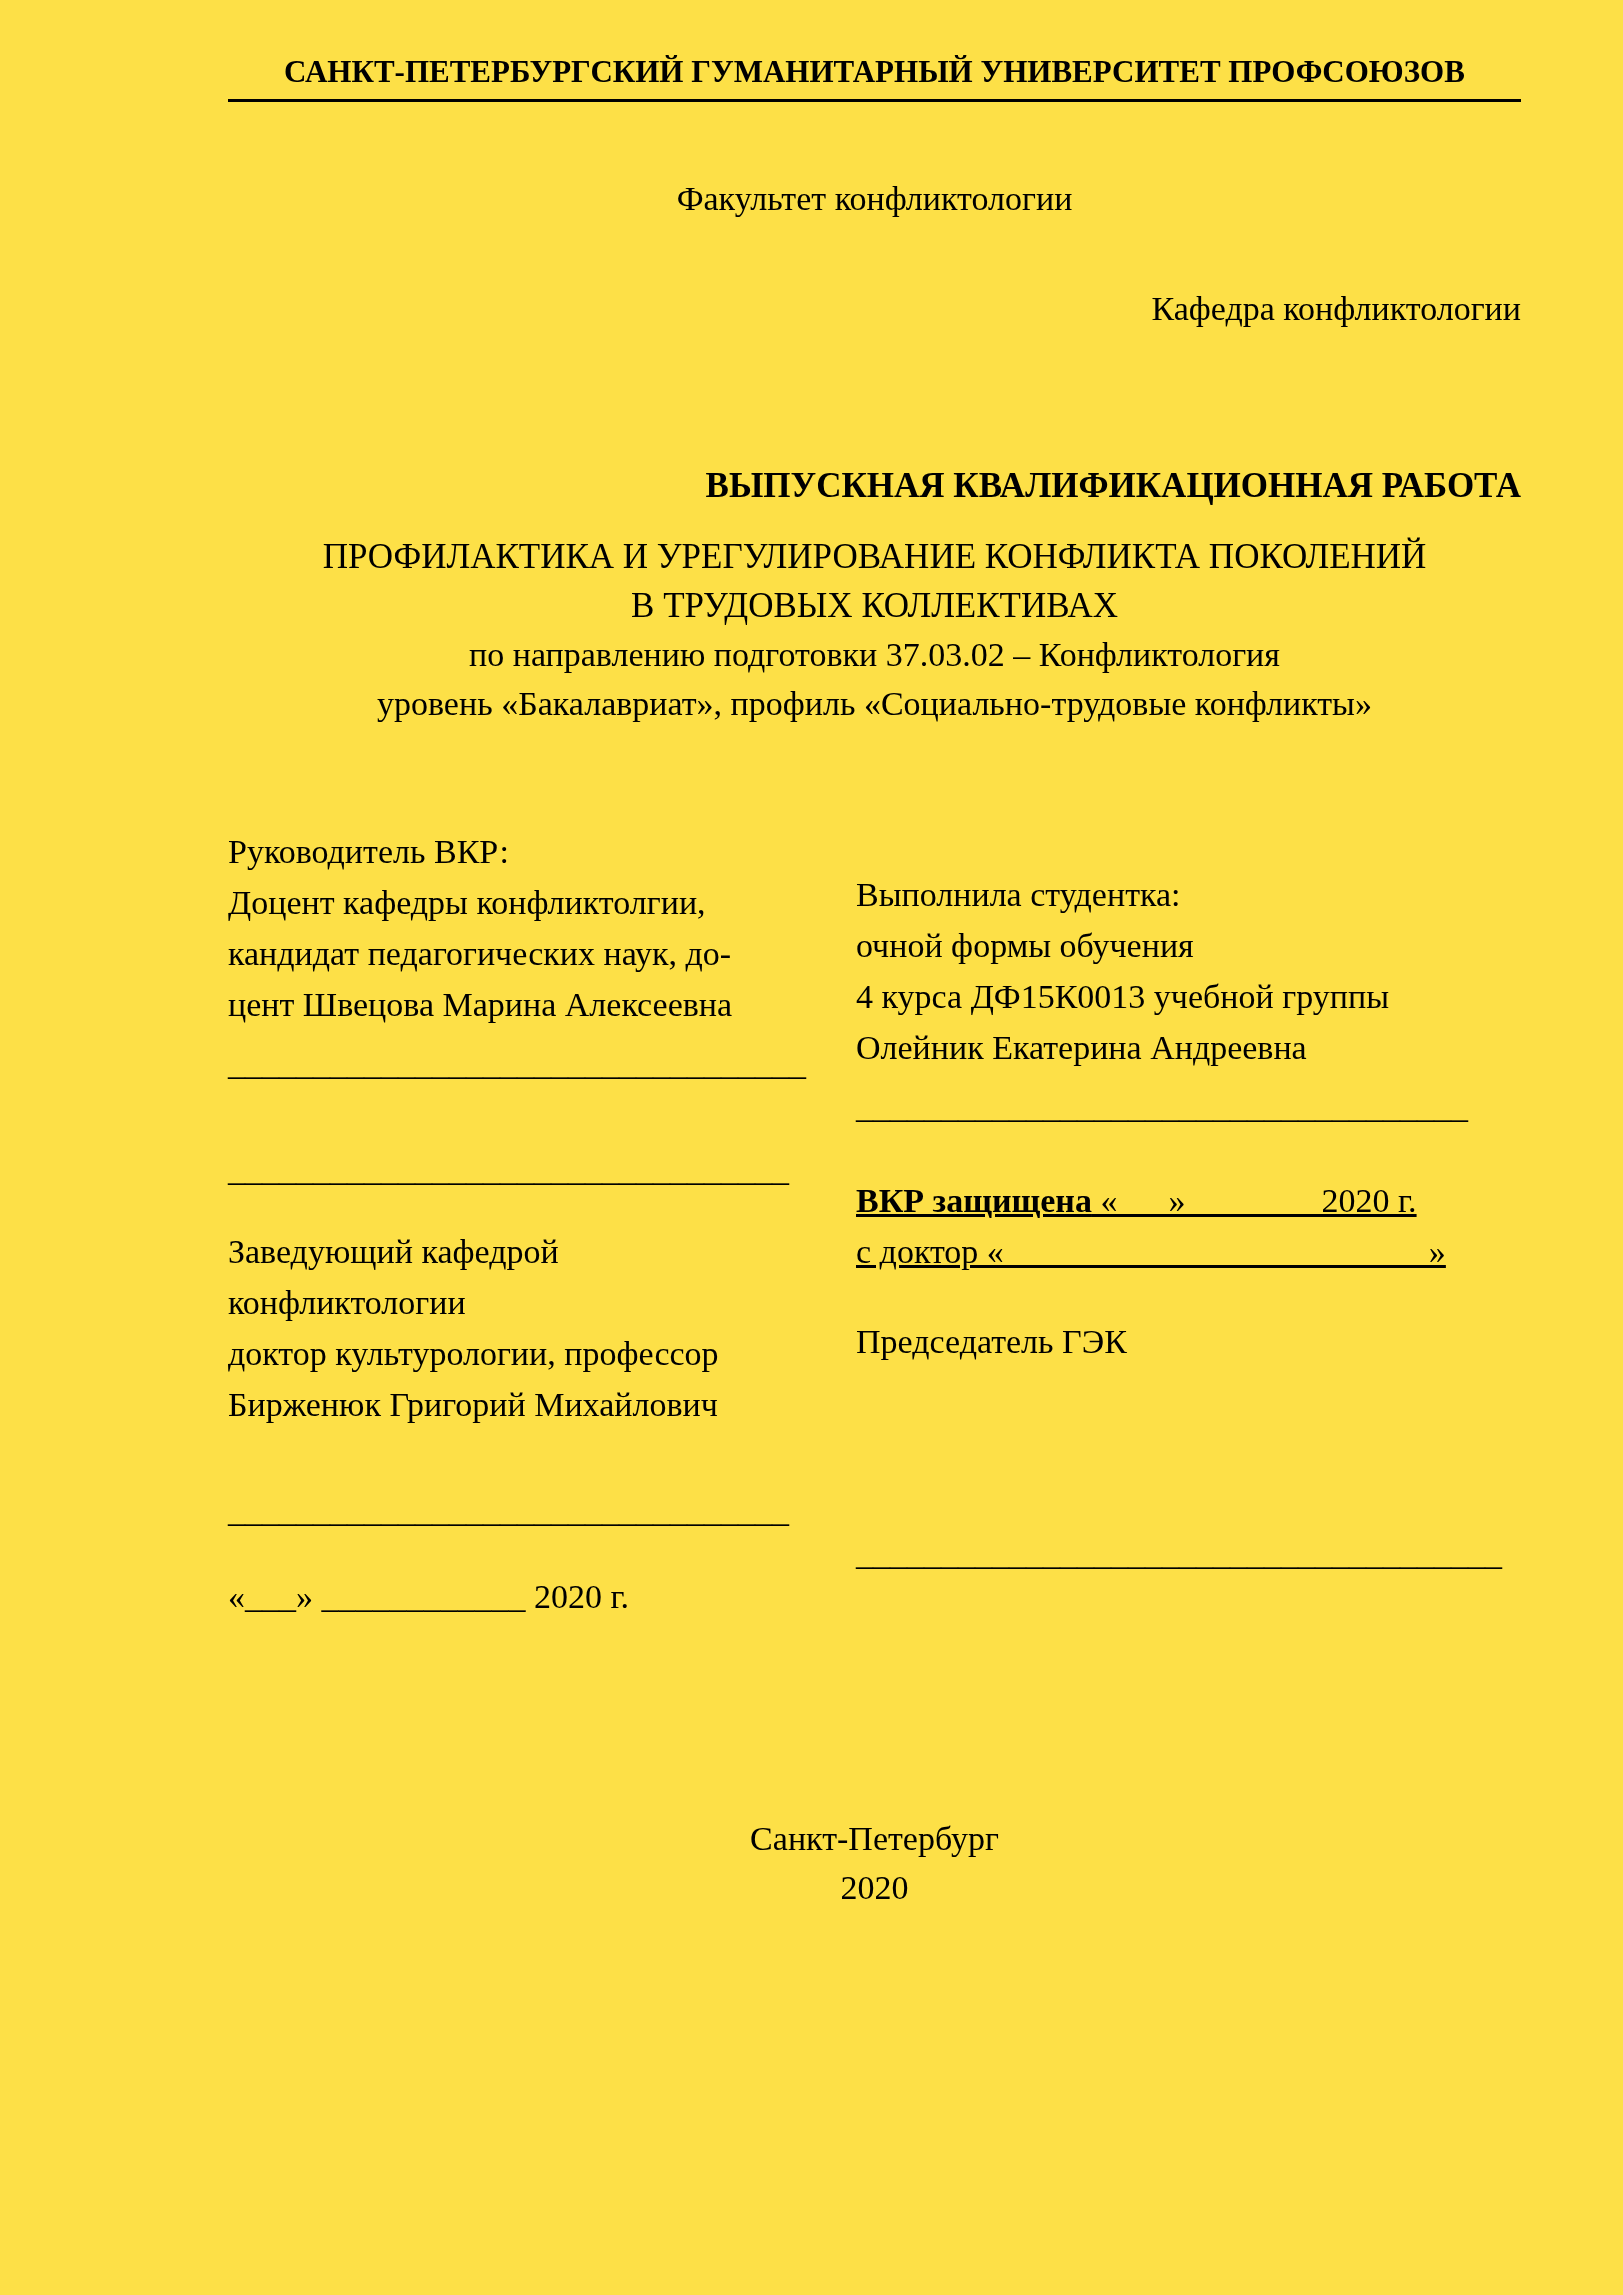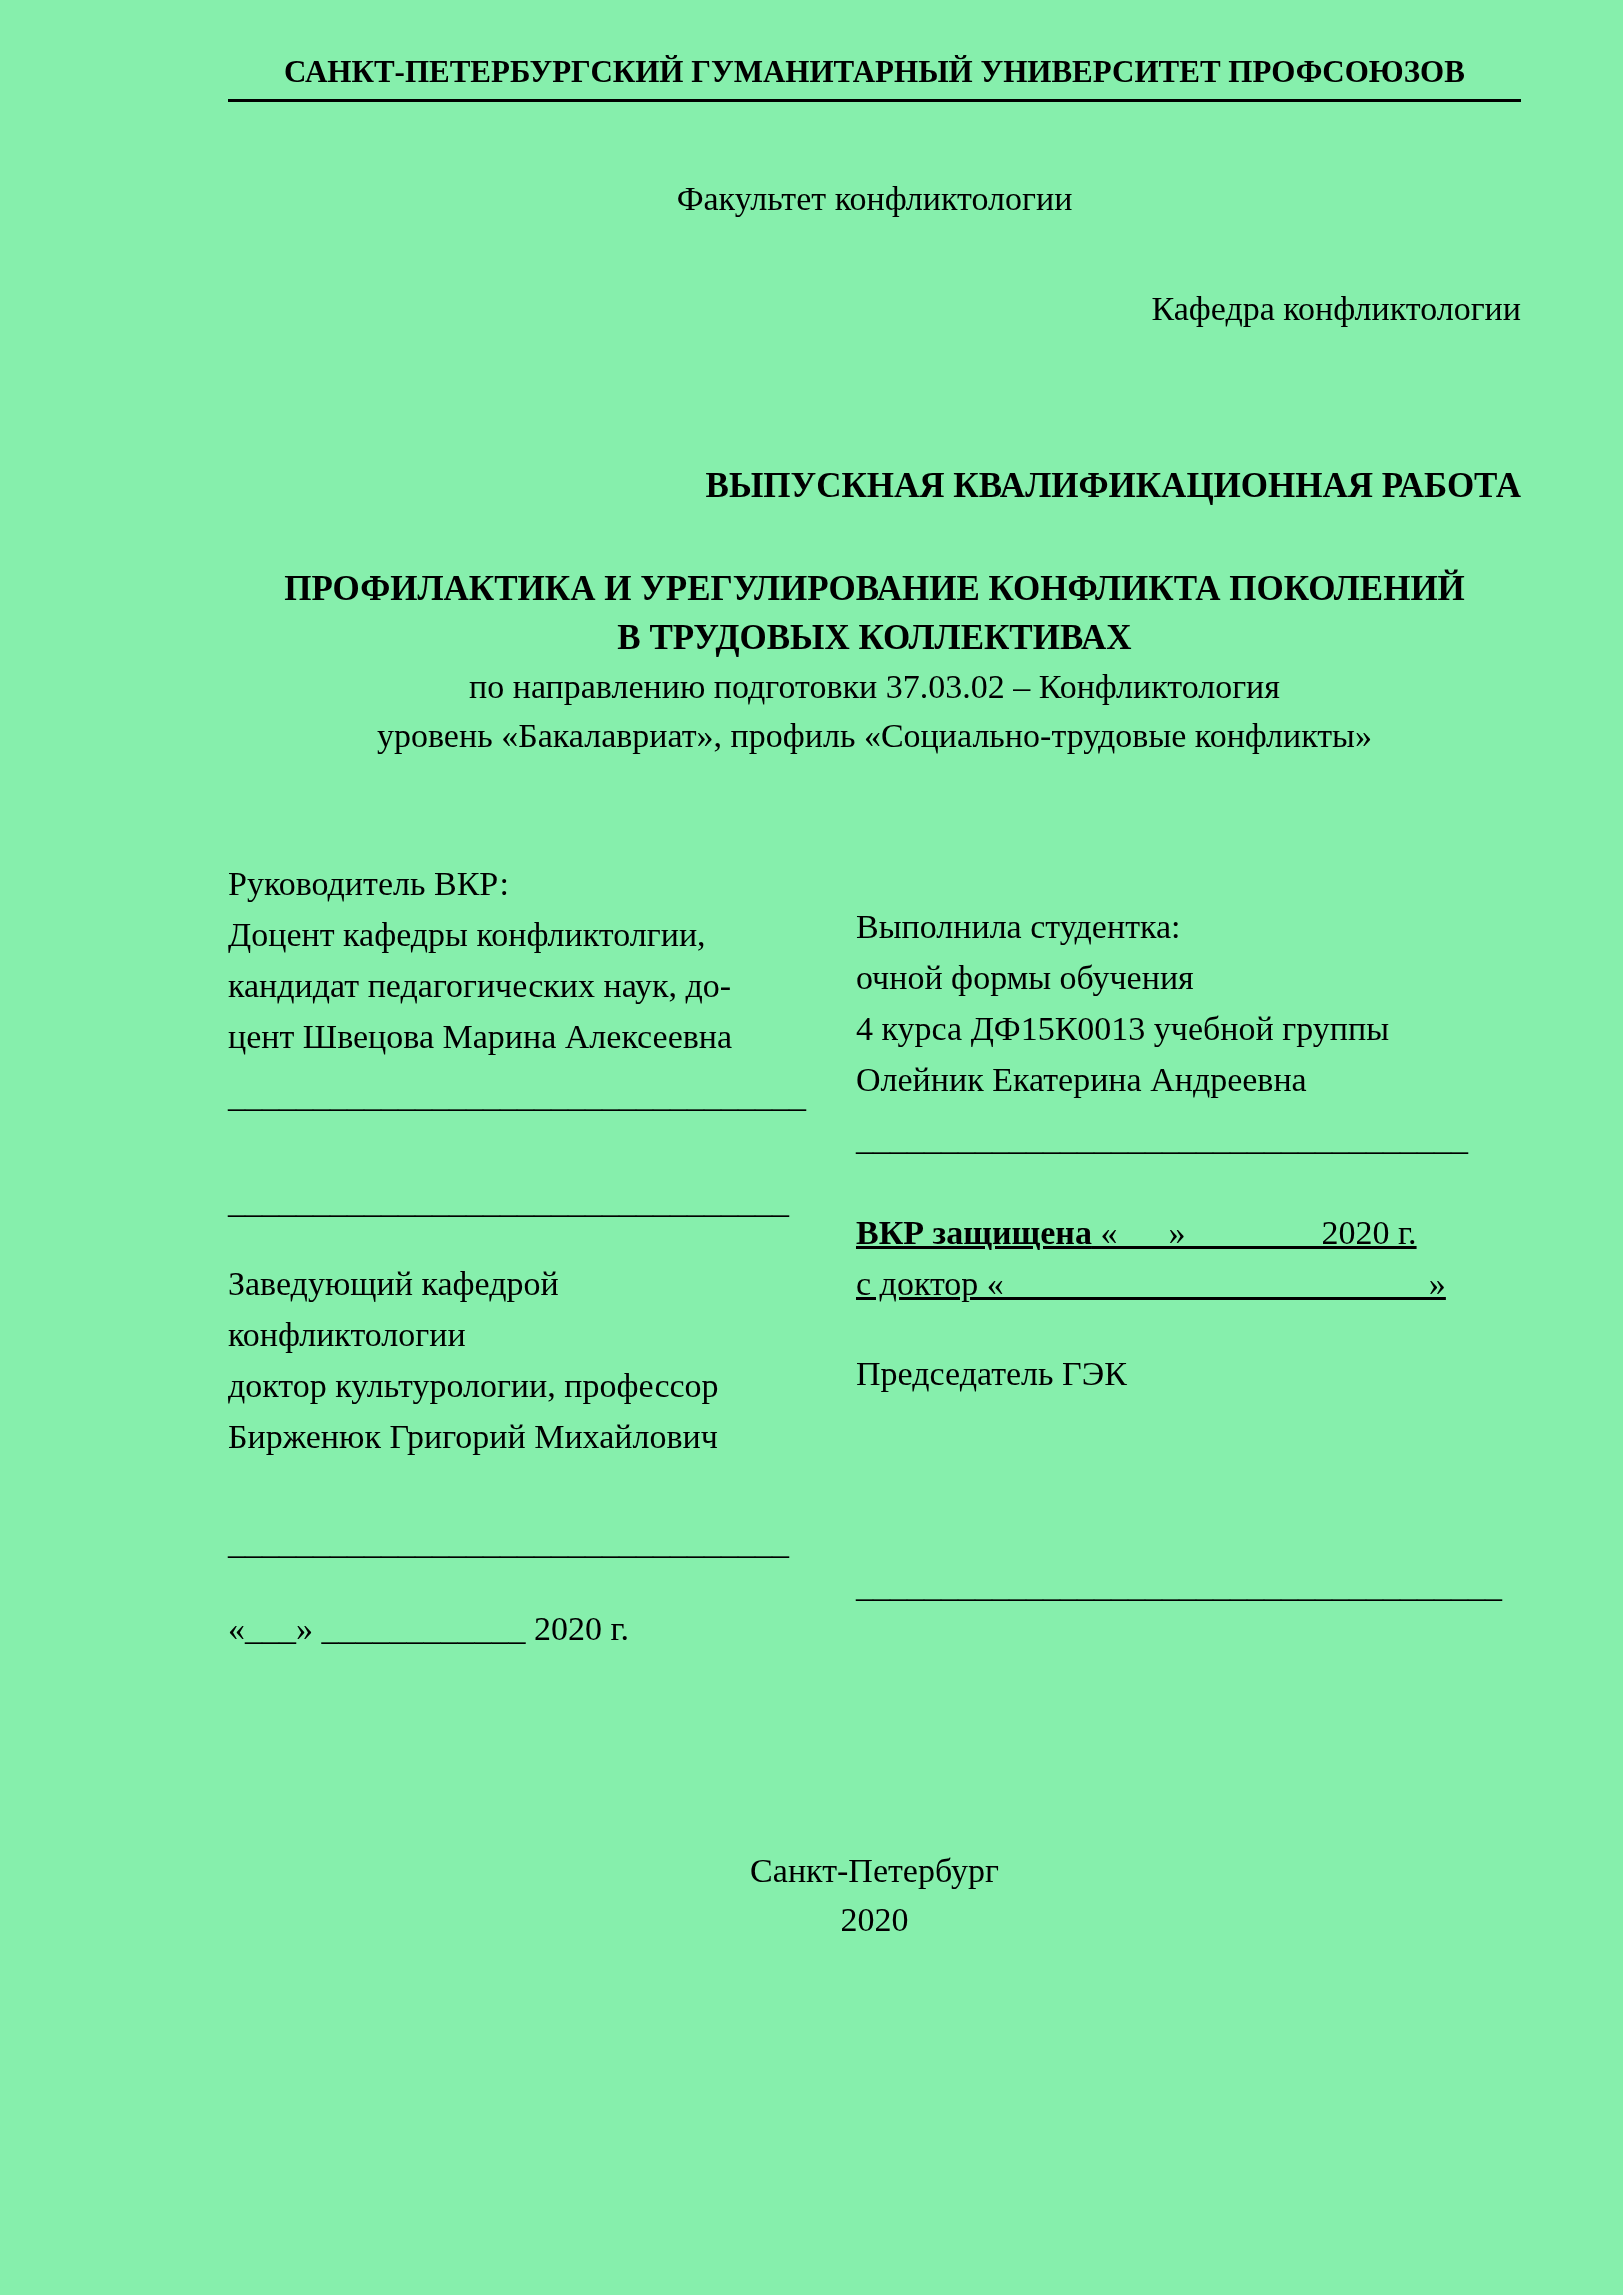--- a/index.html
+++ b/index.html
@@ -4,21 +4,21 @@
 <style>
   * { margin: 0; padding: 0; box-sizing: border-box; }
   html, body {
     width: 1623px;
     background: #ffffff;
   }
   .page {
     position: relative;
     width: 1623px;
     height: 2295px;
-    background: #86efac;
+    background: #fde047;
     color: #000000;
     font-family: "Liberation Serif", "DejaVu Serif", serif;
     font-size: 34px;
     padding: 53px 102px 0 228px;
   }
   .bold   { font-weight: bold; }
 
   .university {
     font-size: 31px;
     font-weight: bold;
@@ -38,23 +38,23 @@
     line-height: 51px;
   }
   .work-type {
     margin-top: 126px;
     font-size: 35px;
     font-weight: bold;
     text-align: right;
     line-height: 51px;
   }
   .thesis-title {
-    margin-top: 53px;
+    margin-top: 21px;
     font-size: 35px;
-    font-weight: bold;
+    font-weight: normal;
     text-align: center;
     line-height: 49px;
   }
   .program {
     text-align: center;
     line-height: 49px;
   }
   .columns {
     margin-top: 98px;
     display: flex;

